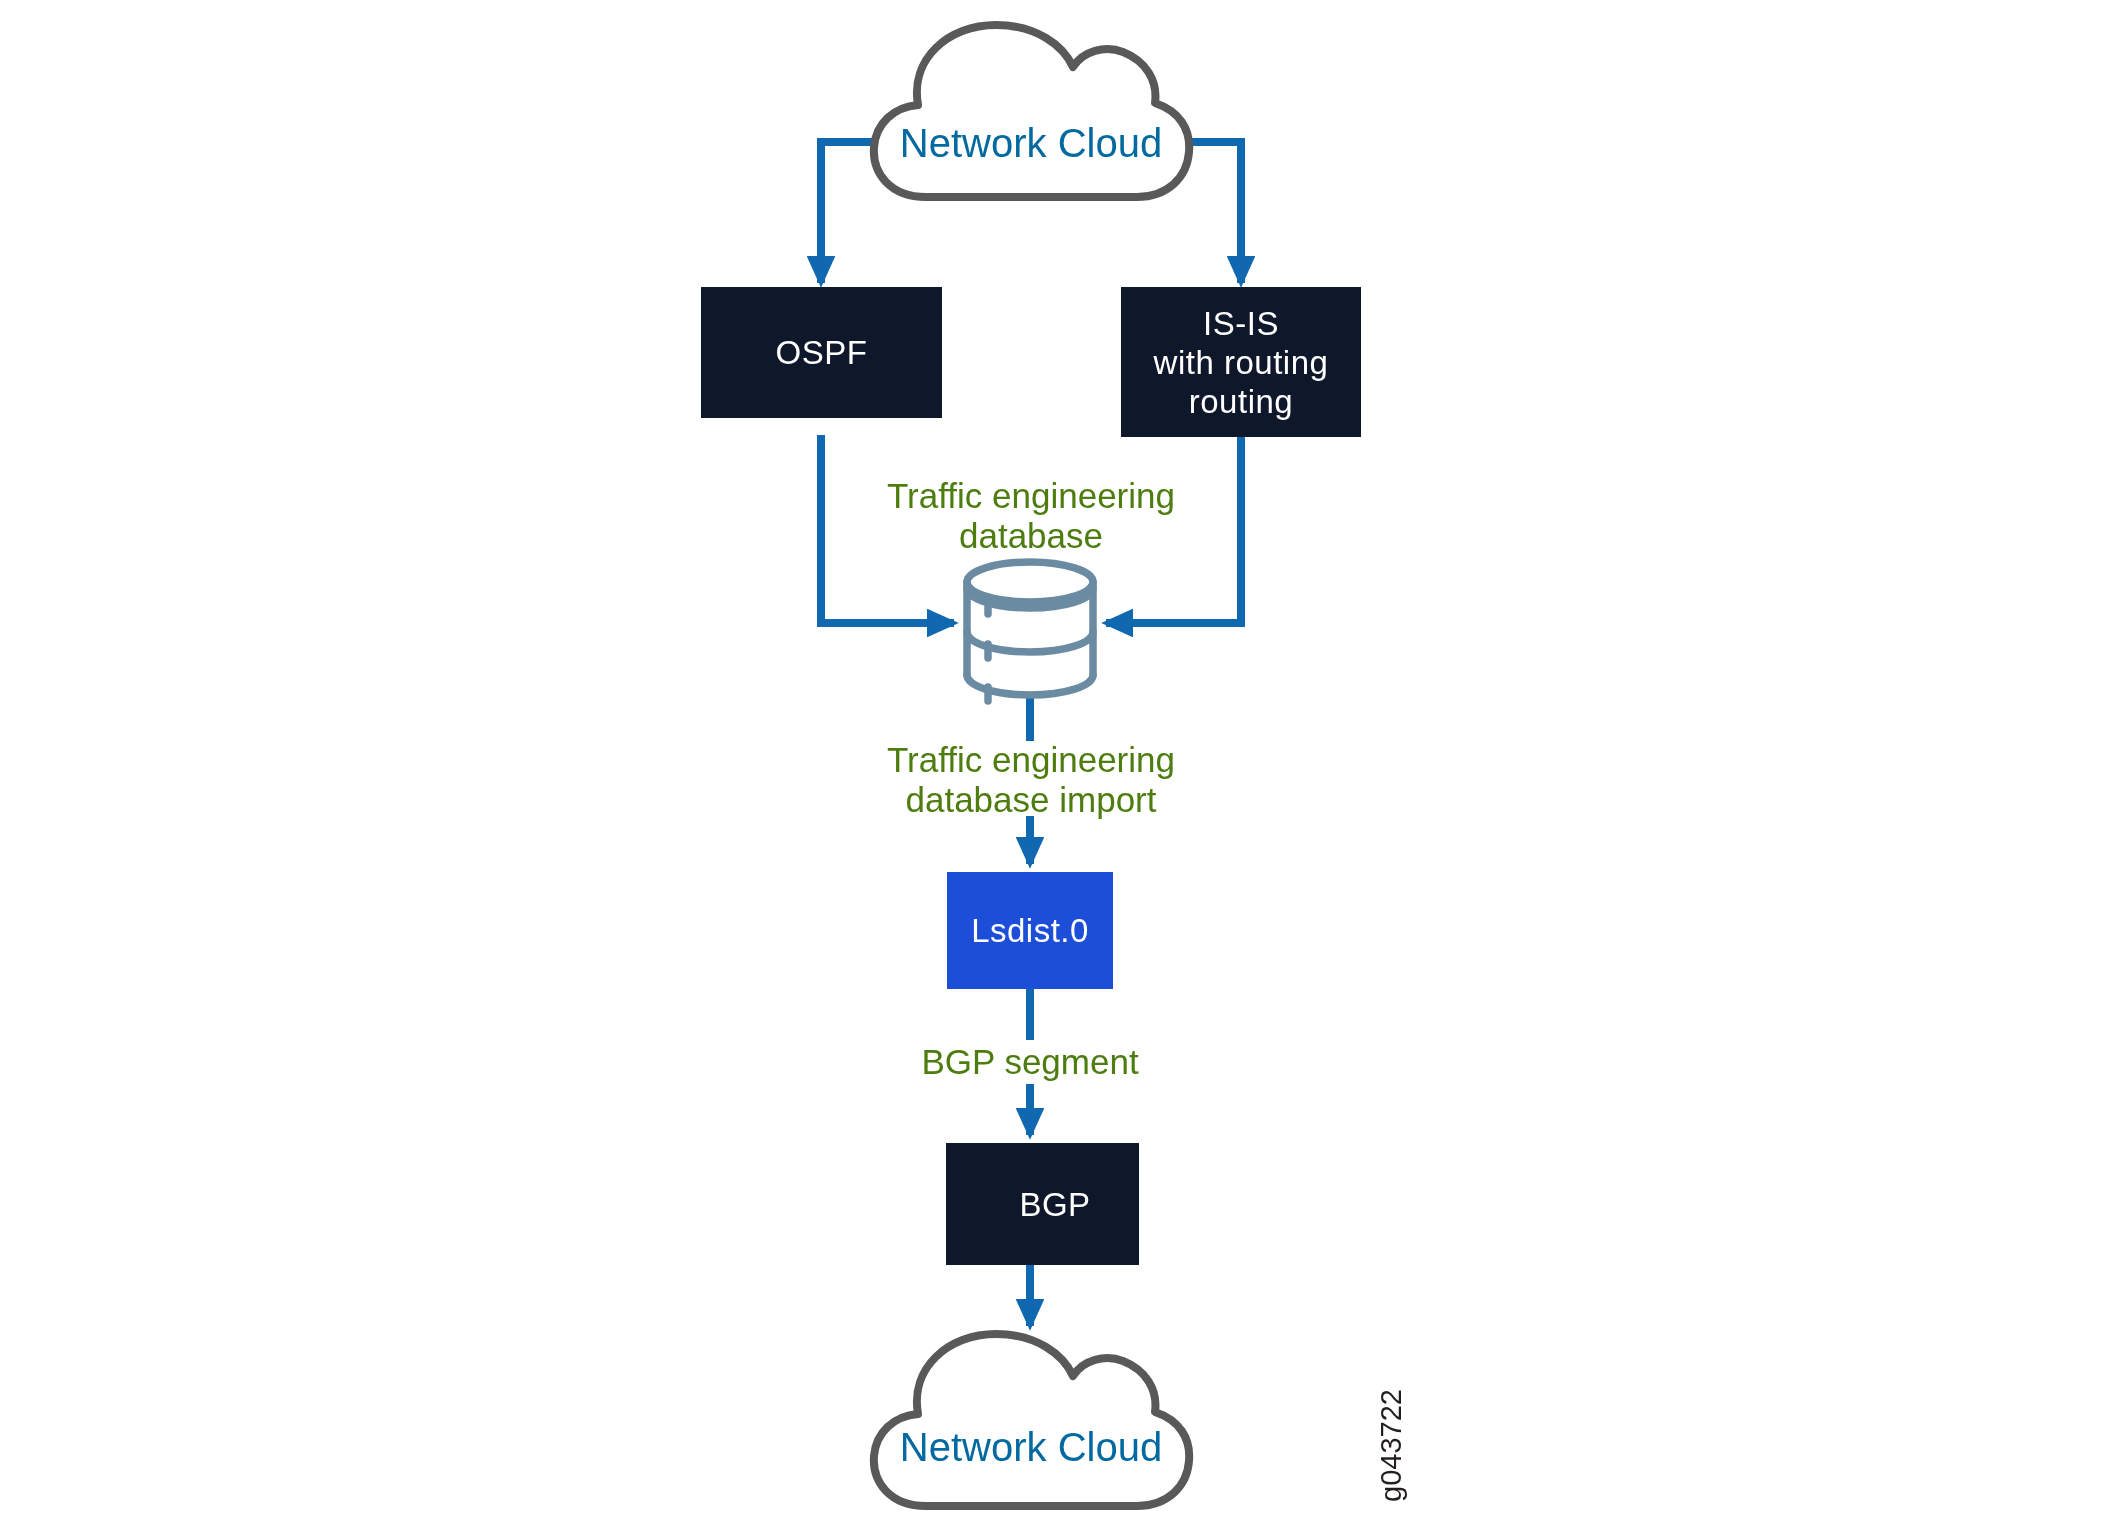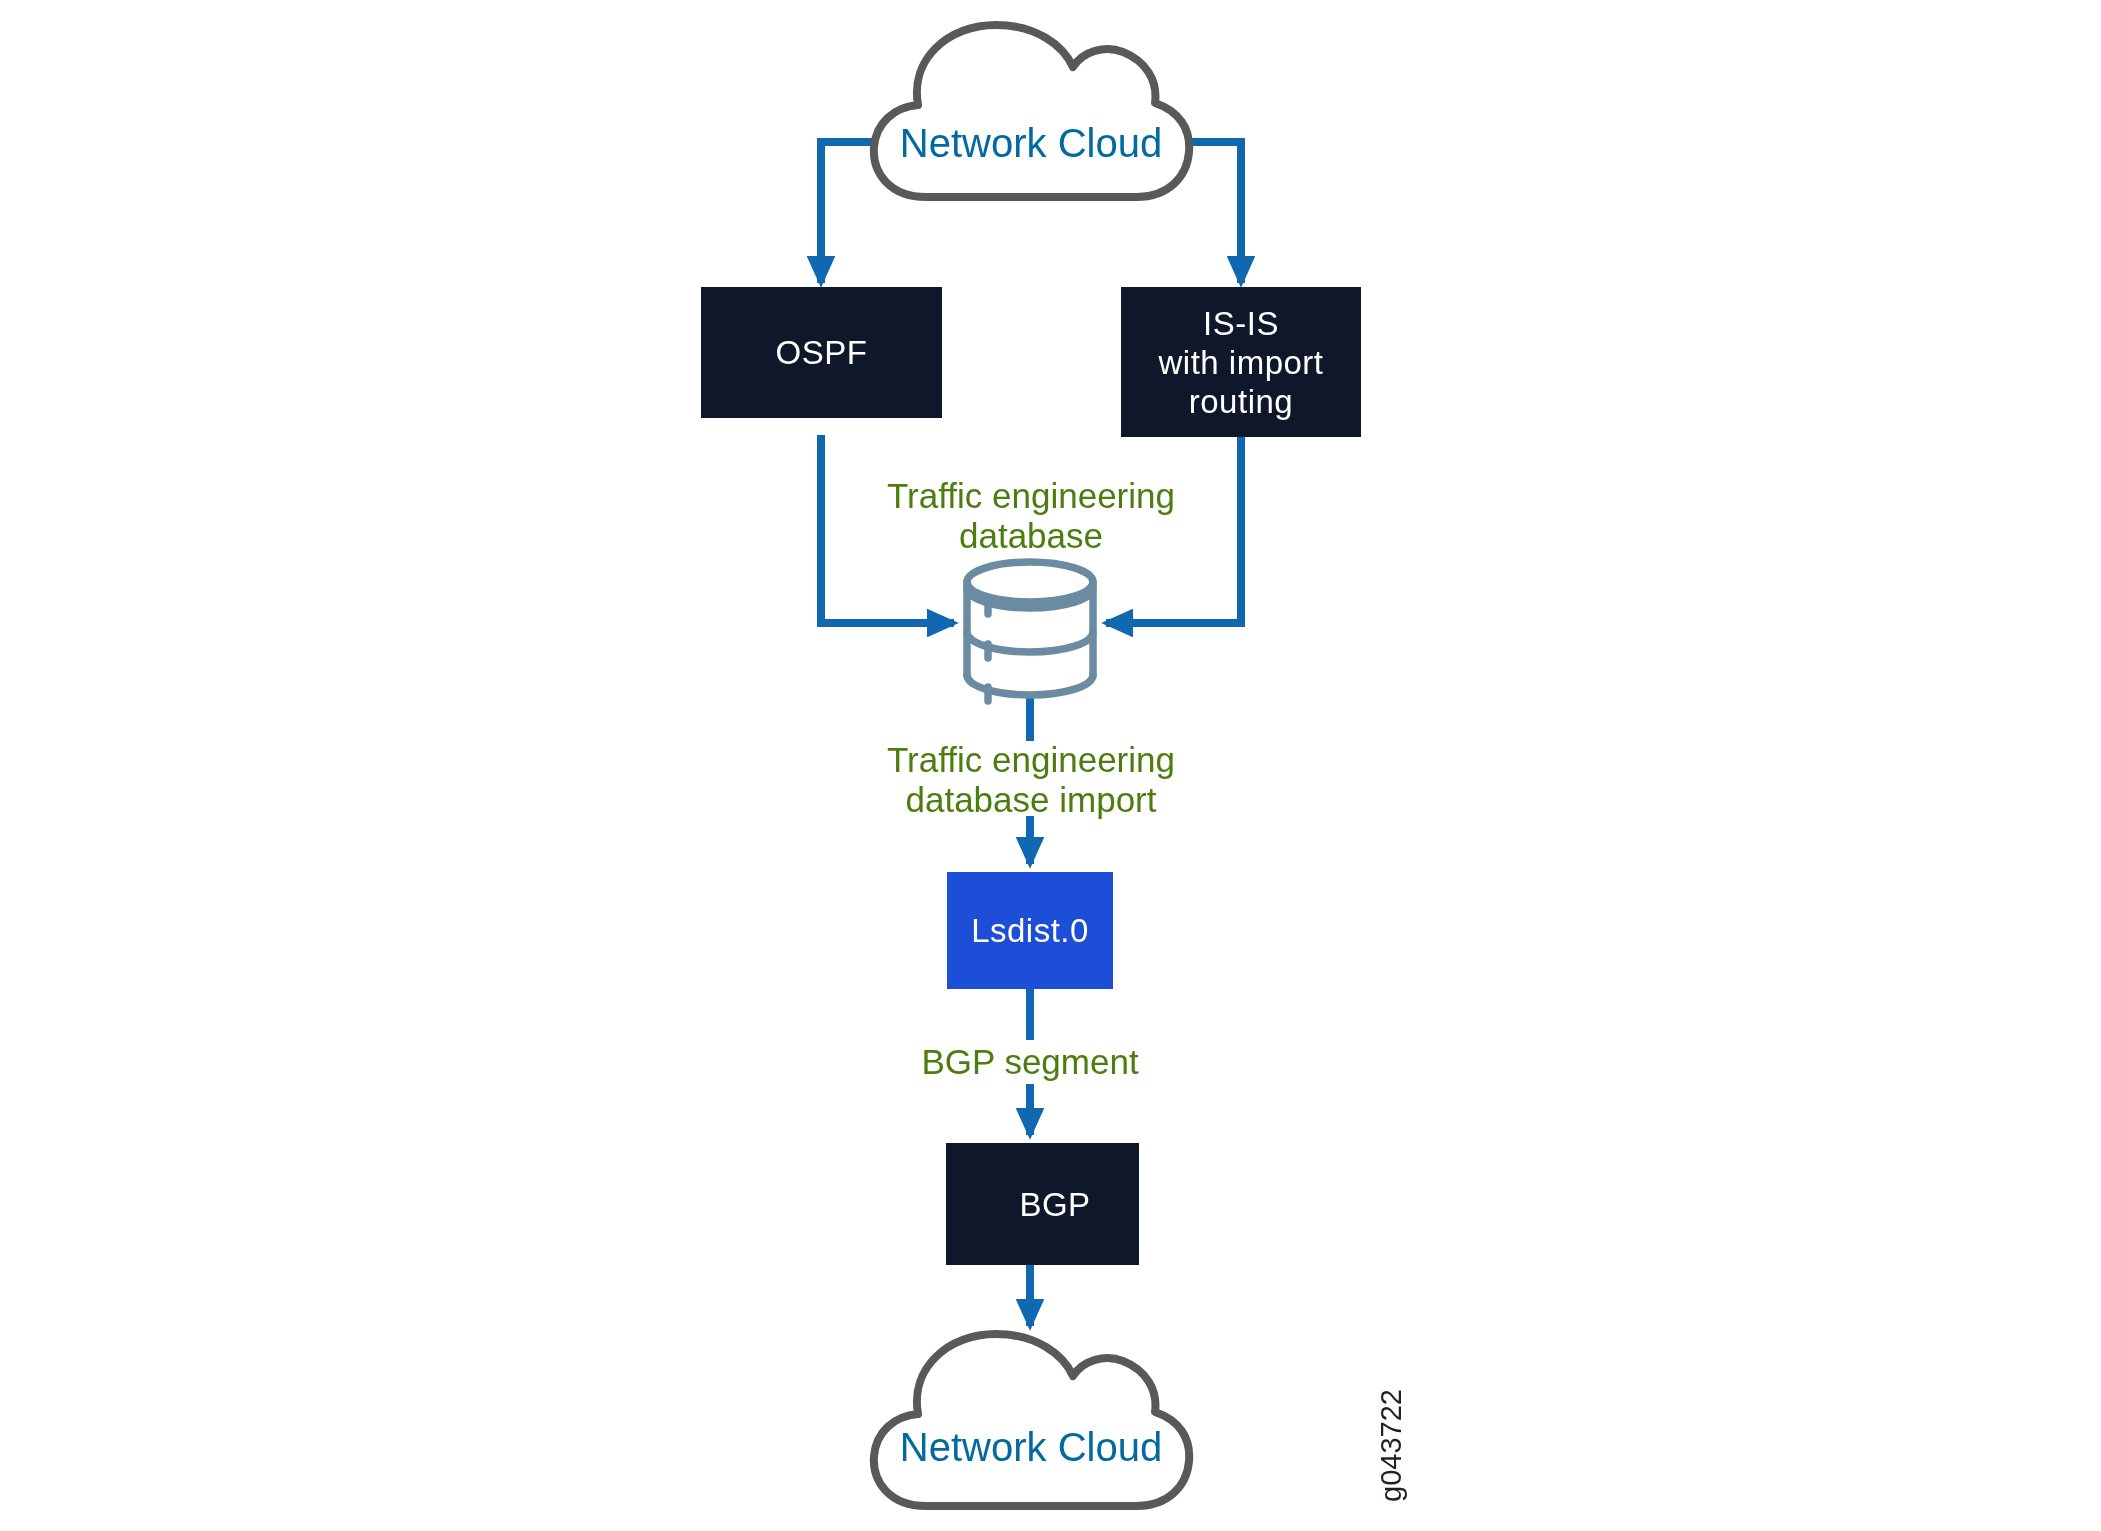--- a/index.html
+++ b/index.html
@@ -126,21 +126,21 @@
     </g>
   </svg>
 
   <div class="node node-blue" style="left:701px; top:287px; width:241px; height:131px;">
     <span>OSPF</span>
   </div>
 
   <div class="node node-blue multiline" style="left:1121px; top:287px; width:240px; height:150px;">
     <div>
       <span>IS-IS</span>
-      <span>with import</span>
+      <span>with routing</span>
       <span>routing</span>
     </div>
   </div>
 
   <div class="node node-gray" style="left:947px; top:872px; width:166px; height:117px;">
     <span>Lsdist.0</span>
   </div>
 
   <div class="node node-blue" style="left:946px; top:1143px; width:168px; height:122px;padding-left:25px;">
     <span>BGP</span>

